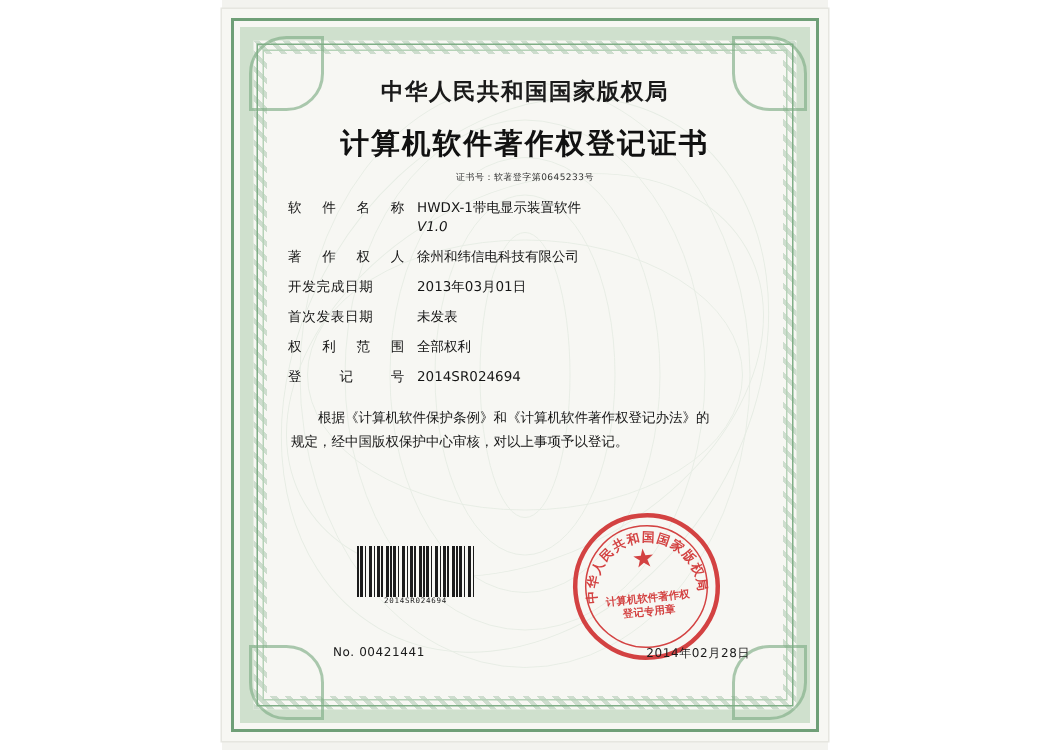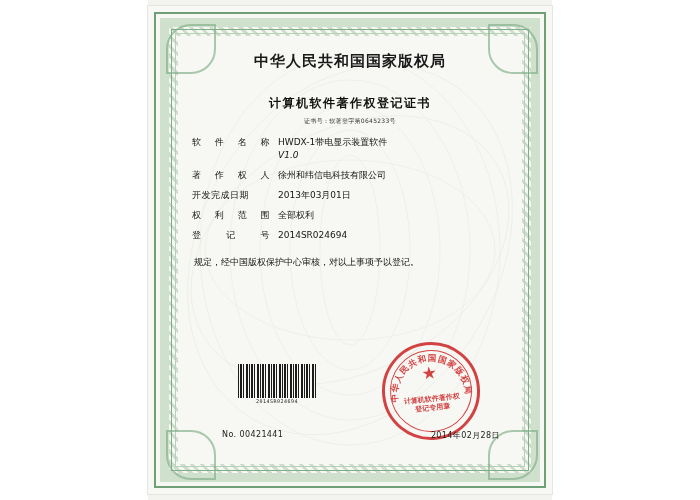--- a/index.html
+++ b/index.html
@@ -121,25 +121,25 @@
     font-family: "DejaVu Sans", "Liberation Sans", sans-serif;
     font-size: 15px;
     font-weight: bold;
     color: #1a1a1a;
     letter-spacing: 1px;
     margin-top: 10px;
   }
   .title-main {
     text-align: center;
     font-family: "DejaVu Sans", "Liberation Sans", sans-serif;
-    font-size: 12px;
+    font-size: 19px;
     font-weight: bold;
     color: #111111;
     letter-spacing: 1.5px;
-    margin-top: 24px;
+    margin-top: 12px;
   }
   .cert-no {
     text-align: center;
     font-family: "DejaVu Sans", "Liberation Sans", sans-serif;
     font-size: 6px;
     color: #333;
     margin-top: 5px;
     letter-spacing: .3px;
   }
 
@@ -360,20 +360,24 @@
           <span>人</span>
         </div>
         <div class="field-value">徐州和纬信电科技有限公司</div>
       </div>
 
       <div class="field-row">
         <div class="field-label">开发完成日期</div>
         <div class="field-value">2013年03月01日</div>
       </div>
 
+      <div class="field-row">
+        <div class="field-label">首次发表日期</div>
+        <div class="field-value">未发表</div>
+      </div>
 
 
       <div class="field-row">
         <div class="field-label spread">
           <span>权</span>
           <span>利</span>
           <span>范</span>
           <span>围</span>
         </div>
         <div class="field-value">全部权利</div>
@@ -384,20 +388,21 @@
           <span>登</span>
           <span>记</span>
           <span>号</span>
         </div>
         <div class="field-value">2014SR024694</div>
       </div>
 
     </div>
 
     <div class="statement">
+      <p class="indent">根据《计算机软件保护条例》和《计算机软件著作权登记办法》的</p>
       <p>规定，经中国版权保护中心审核，对以上事项予以登记。</p>
     </div>
 
     <div class="barcode"></div>
     <div class="barcode-text">2014SR024694</div>
 
     <div class="seal">
       <div class="seal-inner-ring"></div>
       <div class="seal-star">★</div>
       <svg class="seal-arc-text" viewBox="0 0 92 92">

